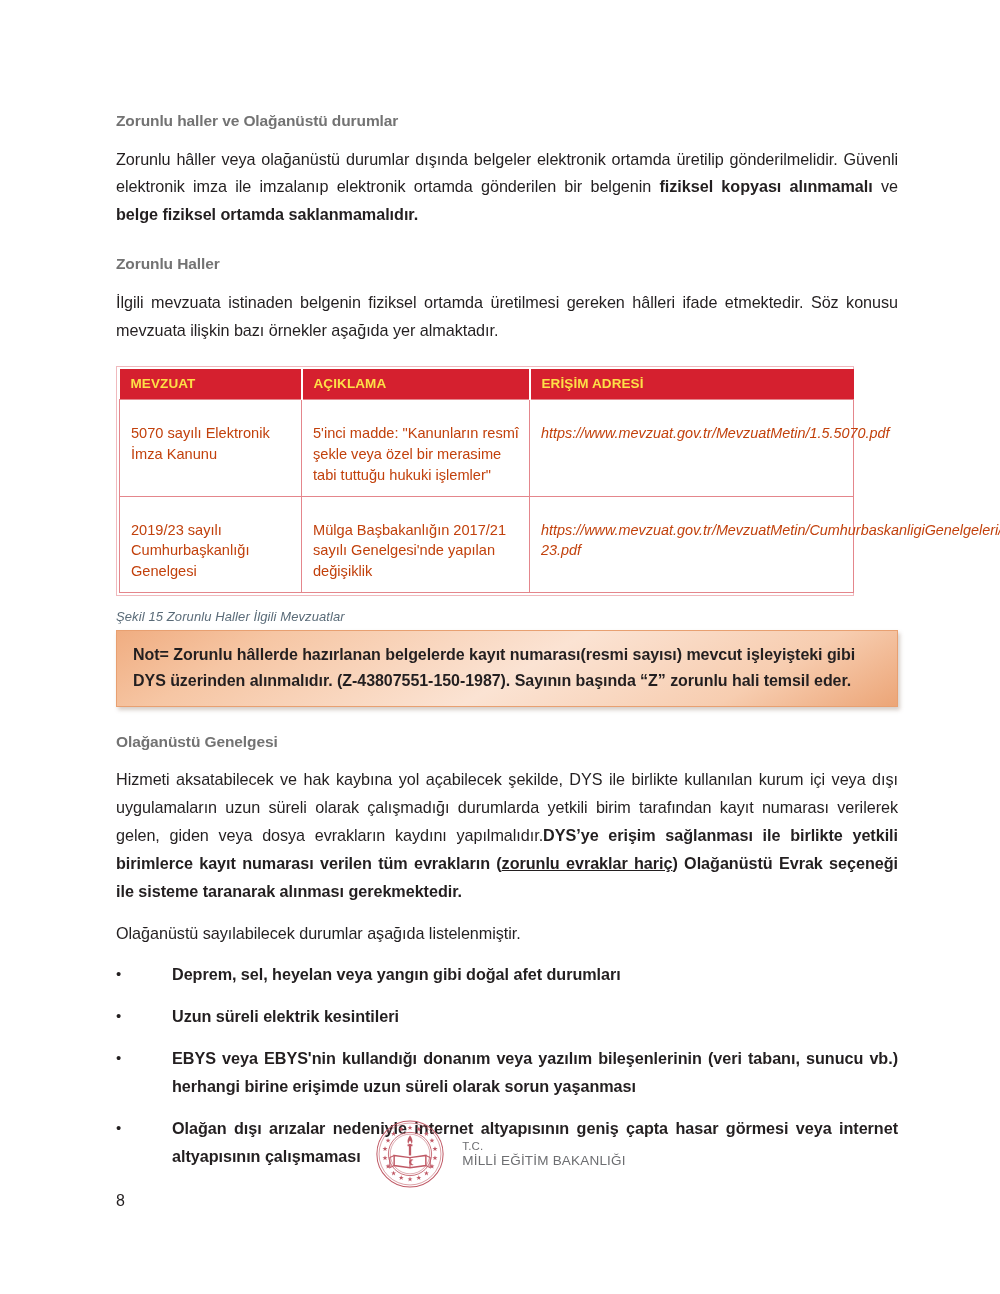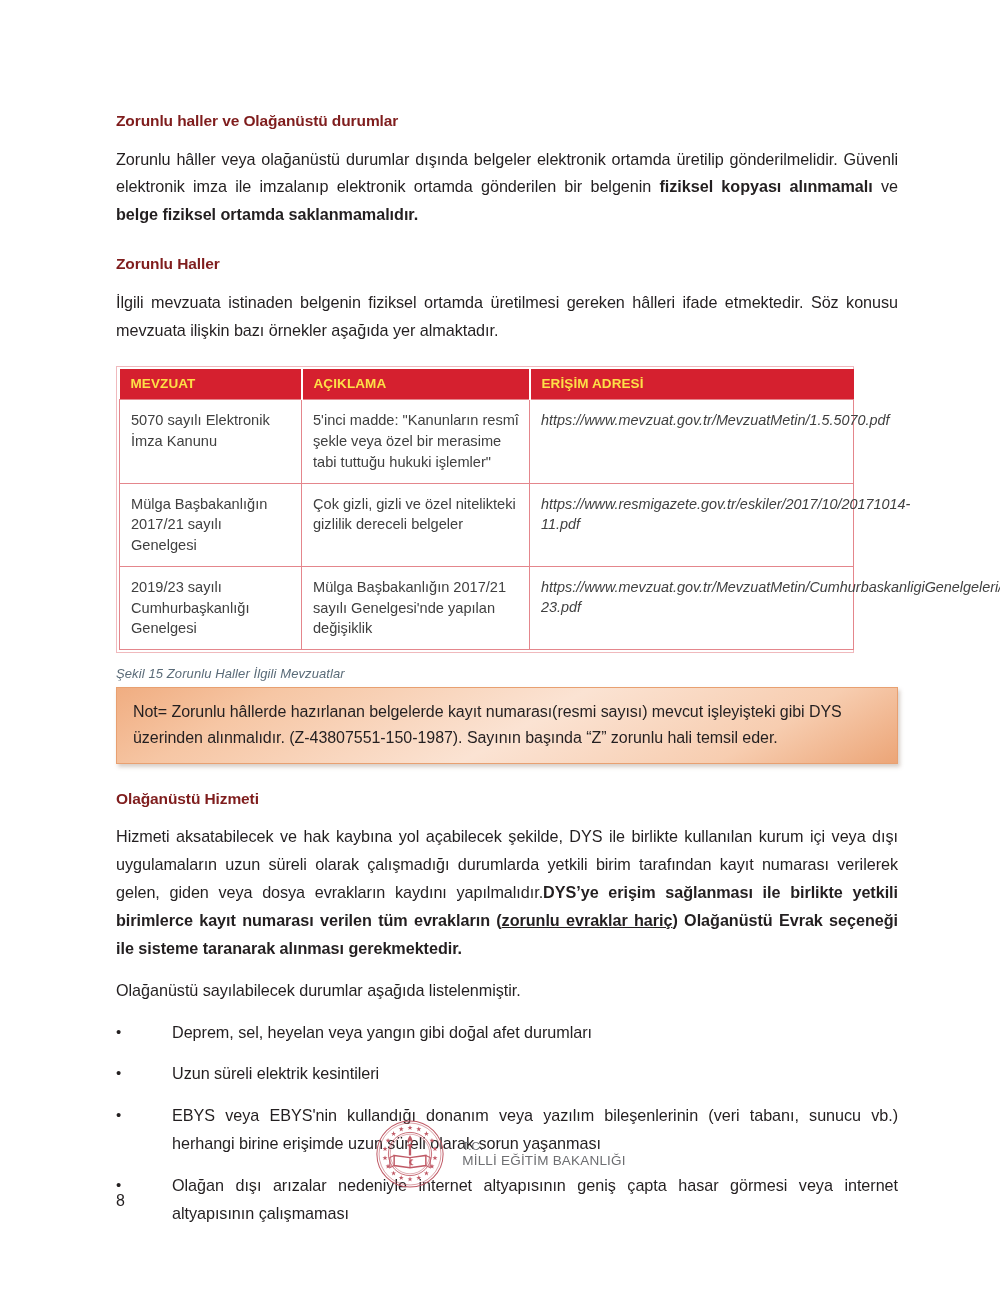--- a/index.html
+++ b/index.html
@@ -24,21 +24,21 @@
   }
   .content {
     position: absolute;
     left: 116px;
     top: 112px;
     width: 782px;
   }
 
   
   .heading {
-    color: #7f1d1d;
+    color: #737373;
     font-weight: bold;
     font-size: 15.5px;
     line-height: 1.2;
     margin: 0 0 15px 0;
     letter-spacing: -0.1px;
   }
   .heading-2 { margin-top: 26px; }
 
   
   .para {
@@ -73,25 +73,25 @@
     font-weight: bold;
     text-align: left;
     padding: 7px 10px 8px 11px;
     border: none;
     letter-spacing: 0.1px;
     vertical-align: middle;
   }
   table.mevzuat th.sep { border-left: 2px solid #ffffff; }
   table.mevzuat td {
     border: 1px solid #e4868c;
-    padding: 10px 10px 10px 11px;
+    padding: 23px 10px 10px 11px;
     font-size: 14.6px;
     line-height: 1.42;
     vertical-align: top;
-    color: #404040;
+    color: #c2410c;
   }
   table.mevzuat td.url {
     font-style: italic;
     font-size: 14.4px;
   }
   col.c1 { width: 182px; }
   col.c2 { width: 228px; }
   col.c3 { width: 324px; }
 
   
@@ -110,20 +110,21 @@
     background: linear-gradient(150deg,
         #f0ad81 0%,
         #f6c6a4 18%,
         #fbe3d3 52%,
         #f7cdb0 80%,
         #eca577 100%);
     border: 1px solid #e8a071;
     box-shadow: 2px 3px 4px rgba(120,90,70,0.30);
     padding: 11px 14px 12px 16px;
     margin: 0 0 4px 0;
+    font-weight: bold;
   }
   .note-text {
     font-size: 16px;
     line-height: 1.62;
     color: #231f20;
     letter-spacing: -0.05px;
   }
 
   
   .bullet-row {
@@ -136,20 +137,21 @@
   }
   .bullet-dot {
     width: 56px;
     flex: 0 0 56px;
     font-size: 15px;
     line-height: 1.72;
   }
   .bullet-text {
     flex: 1 1 auto;
     text-align: justify;
+    font-weight: bold;
   }
 
   
   .footer {
     position: absolute;
     left: 0;
     top: 1118px;
     width: 1000px;
     display: flex;
     justify-content: center;
@@ -217,40 +219,35 @@
             <th class="sep">ERİŞİM ADRESİ</th>
           </tr>
         </thead>
         <tbody>
           <tr>
             <td>5070 sayılı Elektronik İmza Kanunu</td>
             <td>5'inci madde: "Kanunların resmî şekle veya özel bir merasime tabi tuttuğu hukuki işlemler"</td>
             <td class="url">https://www.mevzuat.gov.tr/MevzuatMetin/1.5.5070.pdf</td>
           </tr>
           <tr>
-            <td>Mülga Başbakanlığın 2017/21 sayılı Genelgesi</td>
-            <td>Çok gizli, gizli ve özel nitelikteki gizlilik dereceli belgeler</td>
-            <td class="url">https://www.resmigazete.gov.tr/eskiler/2017/10/20171014-11.pdf</td>
-          </tr>
-          <tr>
             <td>2019/23 sayılı Cumhurbaşkanlığı Genelgesi</td>
             <td>Mülga Başbakanlığın 2017/21 sayılı Genelgesi'nde yapılan değişiklik</td>
             <td class="url">https://www.mevzuat.gov.tr/MevzuatMetin/CumhurbaskanligiGenelgeleri/20191018-23.pdf</td>
           </tr>
         </tbody>
       </table>
     </div>
 
     <div class="caption">Şekil 15 Zorunlu Haller İlgili Mevzuatlar</div>
 
     <div class="note-box">
       <div class="note-text">Not= Zorunlu hâllerde hazırlanan belgelerde kayıt numarası(resmi sayısı) mevcut işleyişteki gibi DYS üzerinden alınmalıdır. (Z-43807551-150-1987).  Sayının başında “Z” zorunlu hali temsil eder.</div>
     </div>
 
-    <div class="heading heading-2">Olağanüstü Hizmeti</div>
+    <div class="heading heading-2">Olağanüstü Genelgesi</div>
 
     <p class="para"><span>Hizmeti aksatabilecek ve hak kaybına yol açabilecek şekilde, DYS ile birlikte kullanılan kurum içi veya dışı uygulamaların uzun süreli olarak çalışmadığı durumlarda yetkili birim tarafından kayıt numarası verilerek gelen, giden veya dosya evrakların kaydını yapılmalıdır.</span><b>DYS’ye erişim sağlanması ile birlikte yetkili birimlerce kayıt numarası verilen tüm evrakların (</b><b class="u">zorunlu evraklar hariç</b><b>)  Olağanüstü Evrak seçeneği ile sisteme taranarak alınması gerekmektedir.</b></p>
 
     <p class="para">Olağanüstü sayılabilecek durumlar aşağıda listelenmiştir.</p>
 
     <div class="bullet-row">
       <div class="bullet-dot">•</div>
       <div class="bullet-text">Deprem, sel, heyelan veya yangın gibi doğal afet durumları</div>
     </div>
     <div class="bullet-row">

